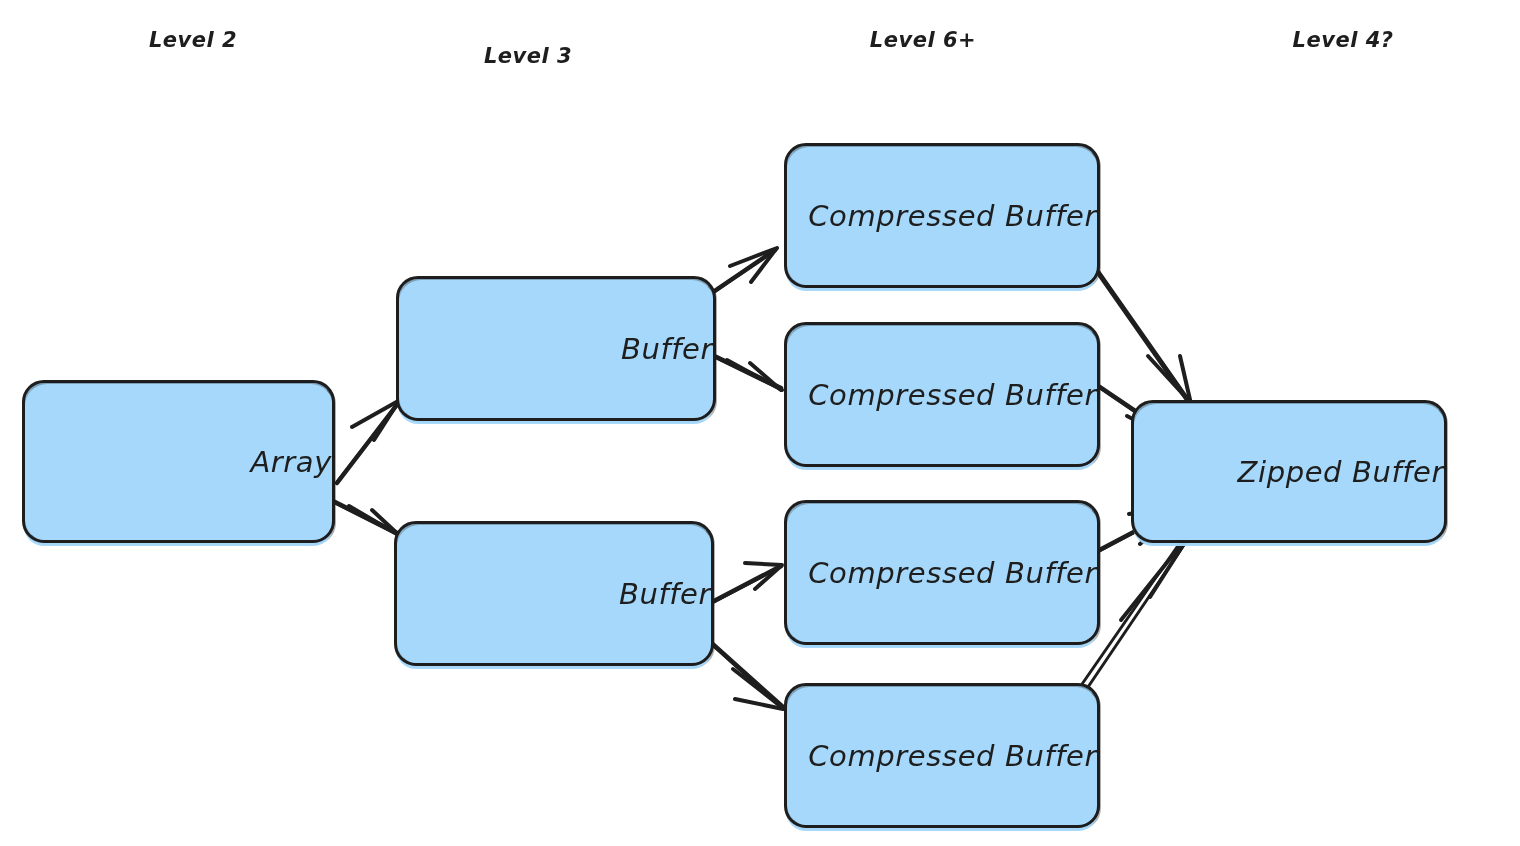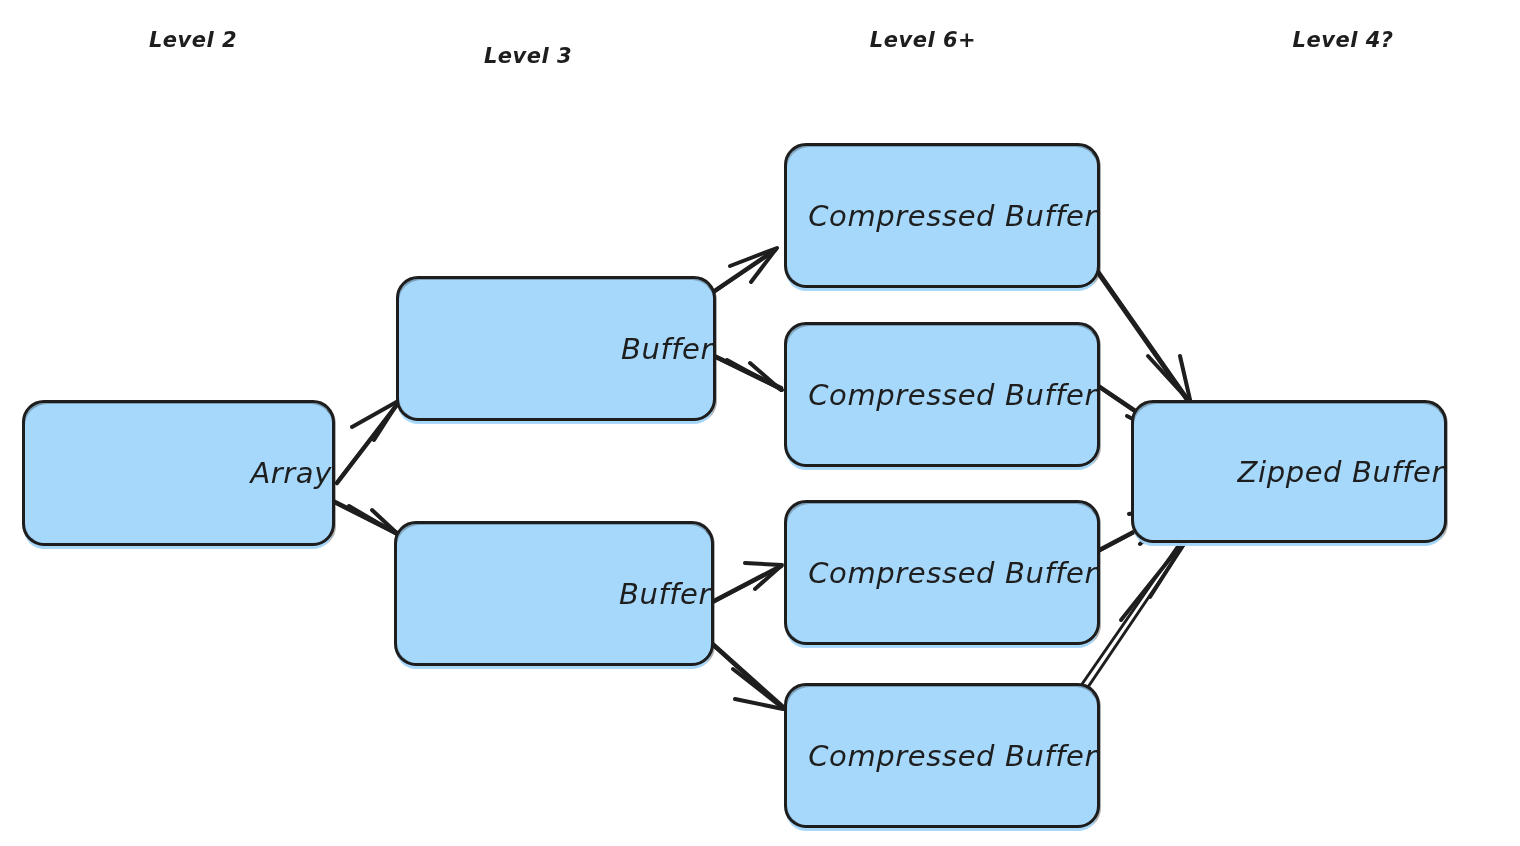--- a/index.html
+++ b/index.html
@@ -161,21 +161,21 @@
   <div class="col-label" style="left:528px; top:44px;">
     <span>Level 3</span>
   </div>
   <div class="col-label" style="left:923px; top:28px;">
     <span>Level 6+</span>
   </div>
   <div class="col-label" style="left:1343px; top:28px;">
     <span>Level 4?</span>
   </div>
 
-  <div class="node" style="left:22px; top:400px; width:313px; height:146px;">
+  <div class="node" style="left:22px; top:380px; width:313px; height:163px;">
     <span class="node-label">Array</span>
   </div>
 
   <div class="node" style="left:396px; top:276px; width:320px; height:145px;">
     <span class="node-label">Buffer</span>
   </div>
 
   <div class="node" style="left:394px; top:521px; width:320px; height:145px;">
     <span class="node-label">Buffer</span>
   </div>

